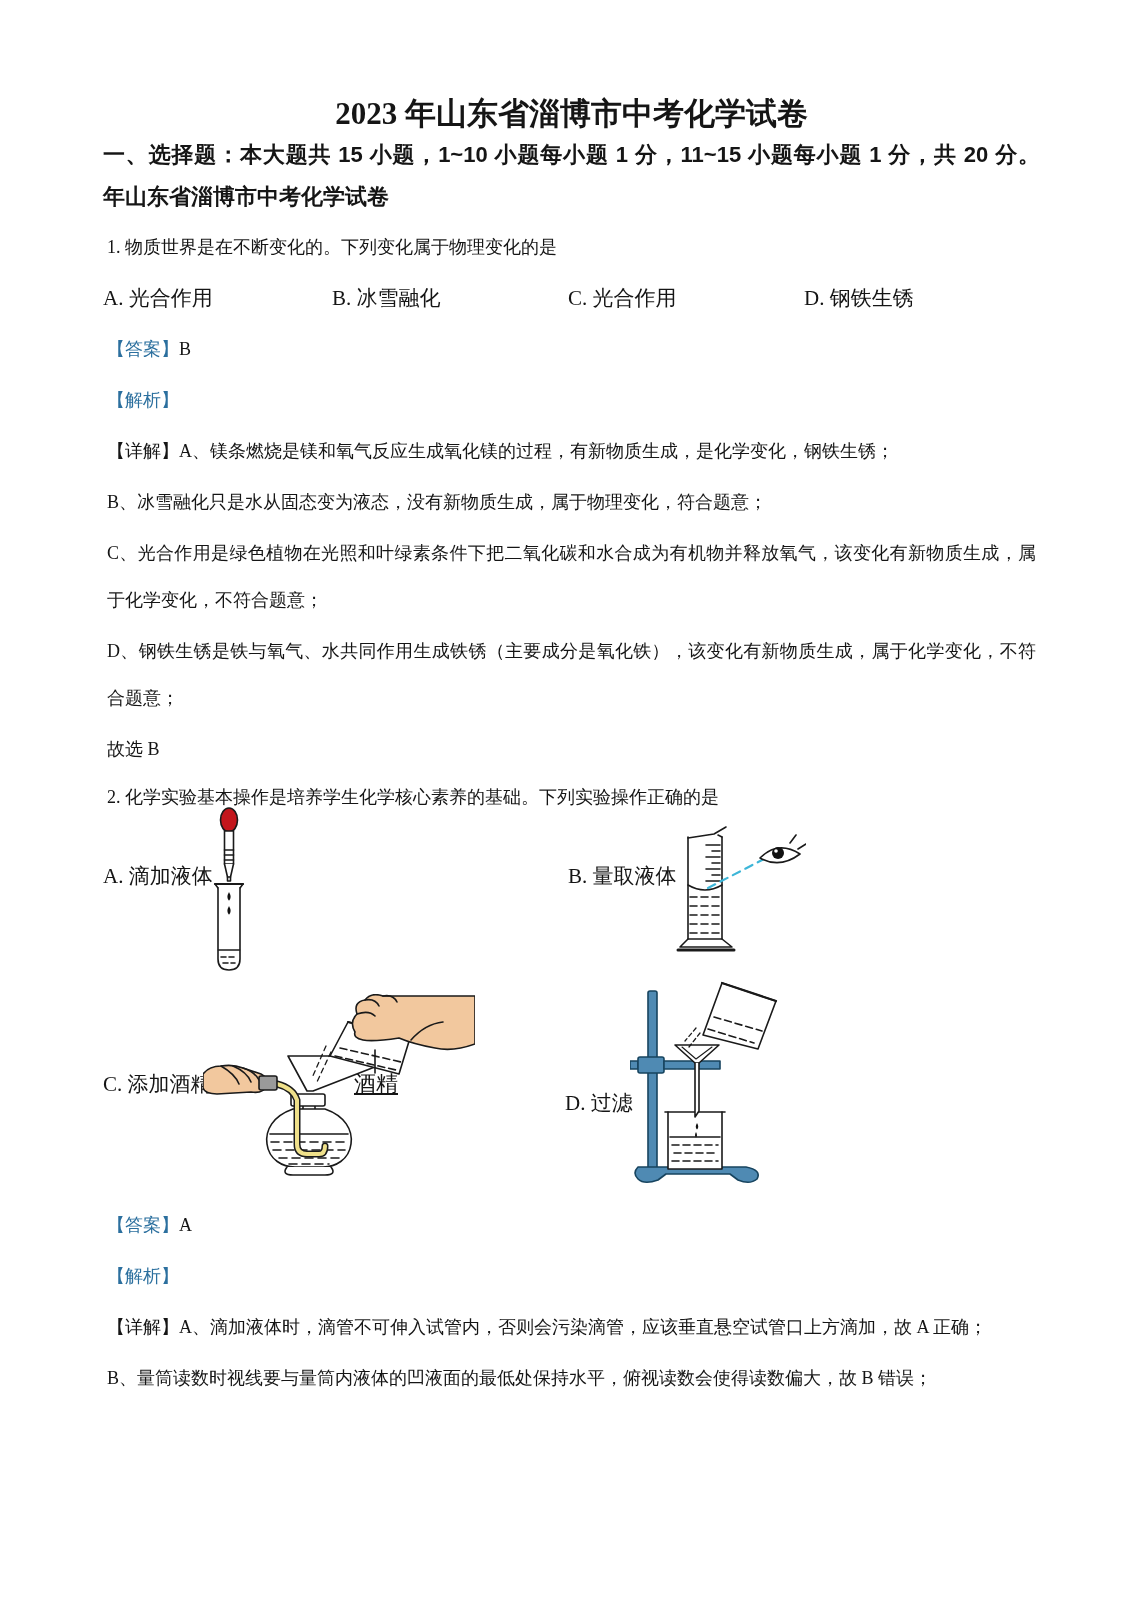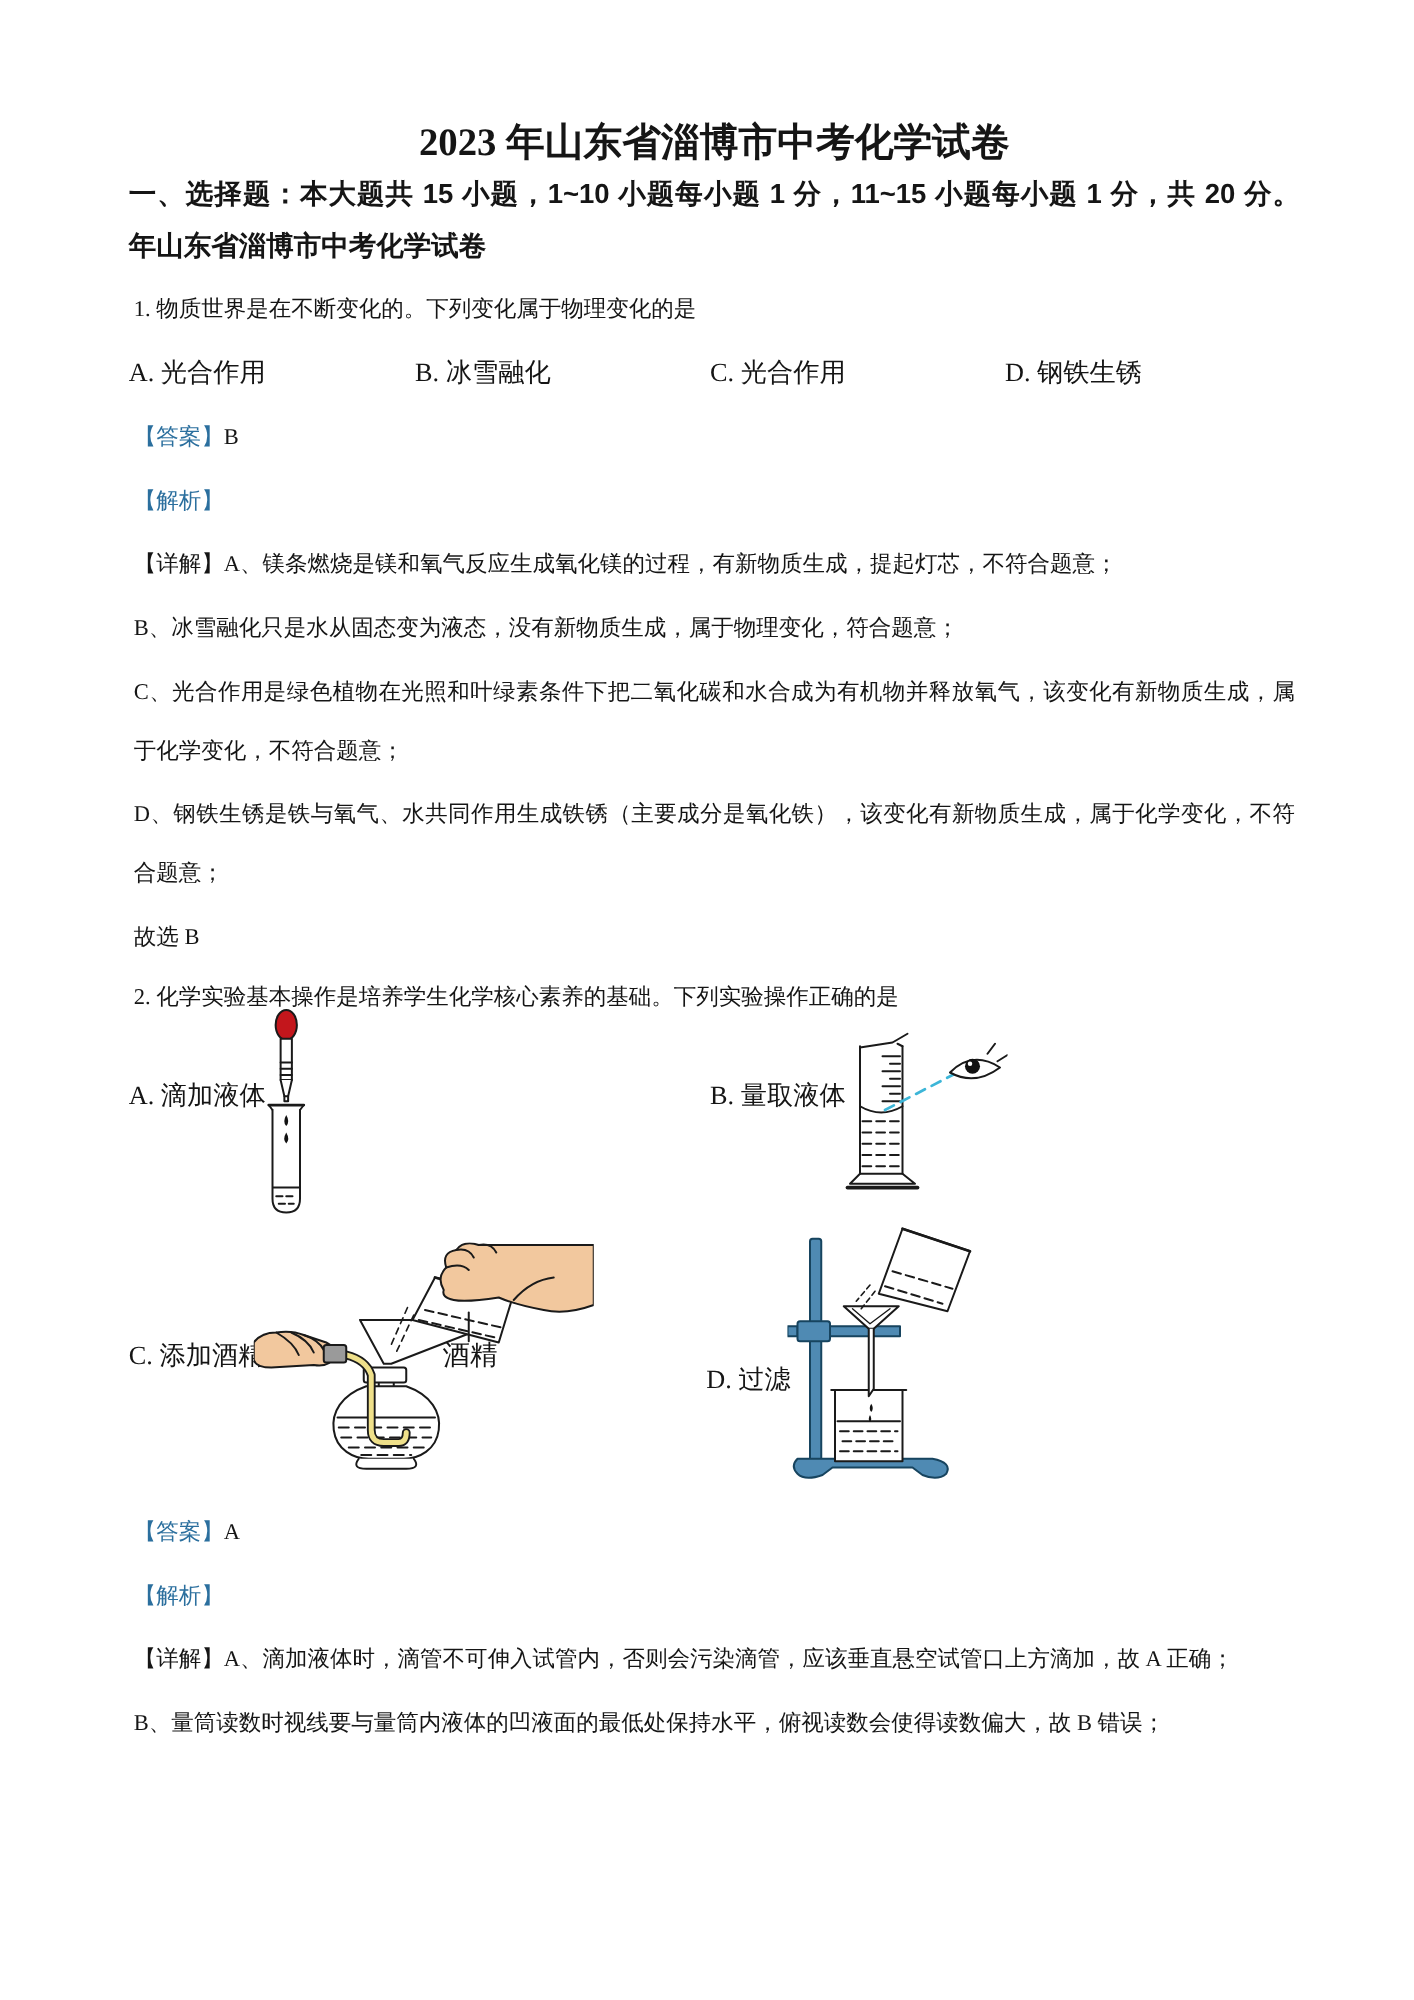--- a/index.html
+++ b/index.html
@@ -50,21 +50,21 @@
 
     <div class="opts">
       <span>A. 光合作用</span>
       <span>B. 冰雪融化</span>
       <span>C. 光合作用</span>
       <span>D. 钢铁生锈</span>
     </div>
 
     <p class="p"><span class="tag">【答案】</span><span>B</span></p>
     <p class="p"><span class="tag">【解析】</span></p>
-    <p class="p">【详解】A、镁条燃烧是镁和氧气反应生成氧化镁的过程，有新物质生成，提起灯芯，不符合题意；</p>
+    <p class="p">【详解】A、镁条燃烧是镁和氧气反应生成氧化镁的过程，有新物质生成，是化学变化，钢铁生锈；</p>
     <p class="p">B、冰雪融化只是水从固态变为液态，没有新物质生成，属于物理变化，符合题意；</p>
     <p class="p">C、光合作用是绿色植物在光照和叶绿素条件下把二氧化碳和水合成为有机物并释放氧气，该变化有新物质生成，属于化学变化，不符合题意；</p>
     <p class="p">D、钢铁生锈是铁与氧气、水共同作用生成铁锈（主要成分是氧化铁），该变化有新物质生成，属于化学变化，不符合题意；</p>
     <p class="p">故选 B</p>
 
     <p class="p" style="line-height:40px;">2. 化学实验基本操作是培养学生化学核心素养的基础。下列实验操作正确的是</p>
 
     <div class="figs">
 
       <span class="flabel" style="left:0;top:42px;">A. 滴加液体</span>
@@ -98,21 +98,21 @@
           <path d="M16,72 H46 M16,81 H46 M16,90 H46 M16,99 H46 M16,108 H46" stroke-dasharray="7 4"></path>
           <path d="M34,63 L90,34" stroke="#3db6d8" stroke-width="2.2" stroke-dasharray="8 6"></path>
           <path d="M86,33 Q104,15 126,29 Q106,44 86,33 Z" class="wh"></path>
           <circle cx="104" cy="28" r="6" fill="#111" stroke="none"></circle>
           <circle cx="102" cy="26" r="1.8" fill="#fff" stroke="none"></circle>
           <path d="M116,18 L122,10 M124,24 L132,19"></path>
         </g>
       </svg>
 
       <span class="flabel" style="left:0;top:250px;">C. 添加酒精</span>
-      <span class="alcohol-label" style="left:251px;top:250px;">酒精</span>
+      <span class="alcohol-label" style="left:251px;top:250px;text-decoration:underline;">酒精</span>
       <svg style="left:100px;top:173px;" width="272" height="190" viewBox="0 0 272 190">
         <g class="ln">
           <path d="M100,112 V150 M112,112 V150"></path>
           <path d="M90,115 C70,122 62,136 64,150 C66,166 80,173 92,173 L120,173 C132,173 146,166 148,150 C150,136 142,122 122,115 Z" class="wh"></path>
           <path d="M84,173 Q78,181 90,181 L122,181 Q134,181 128,173" class="wh"></path>
           <path d="M67,140 H145"></path>
           <path d="M68,148 H144 M70,156 H142 M76,164 H136 M86,170 H126" stroke-dasharray="8 5"></path>
           <rect x="88" y="100" width="34" height="12" rx="2" class="wh"></rect>
           <path d="M85,62 L200,62 L110,97 L104,97 Z" class="wh"></path>
           <path d="M128,58 L113,90 M123,52 L109,84" stroke-width="1.3" stroke-dasharray="5 4"></path>

